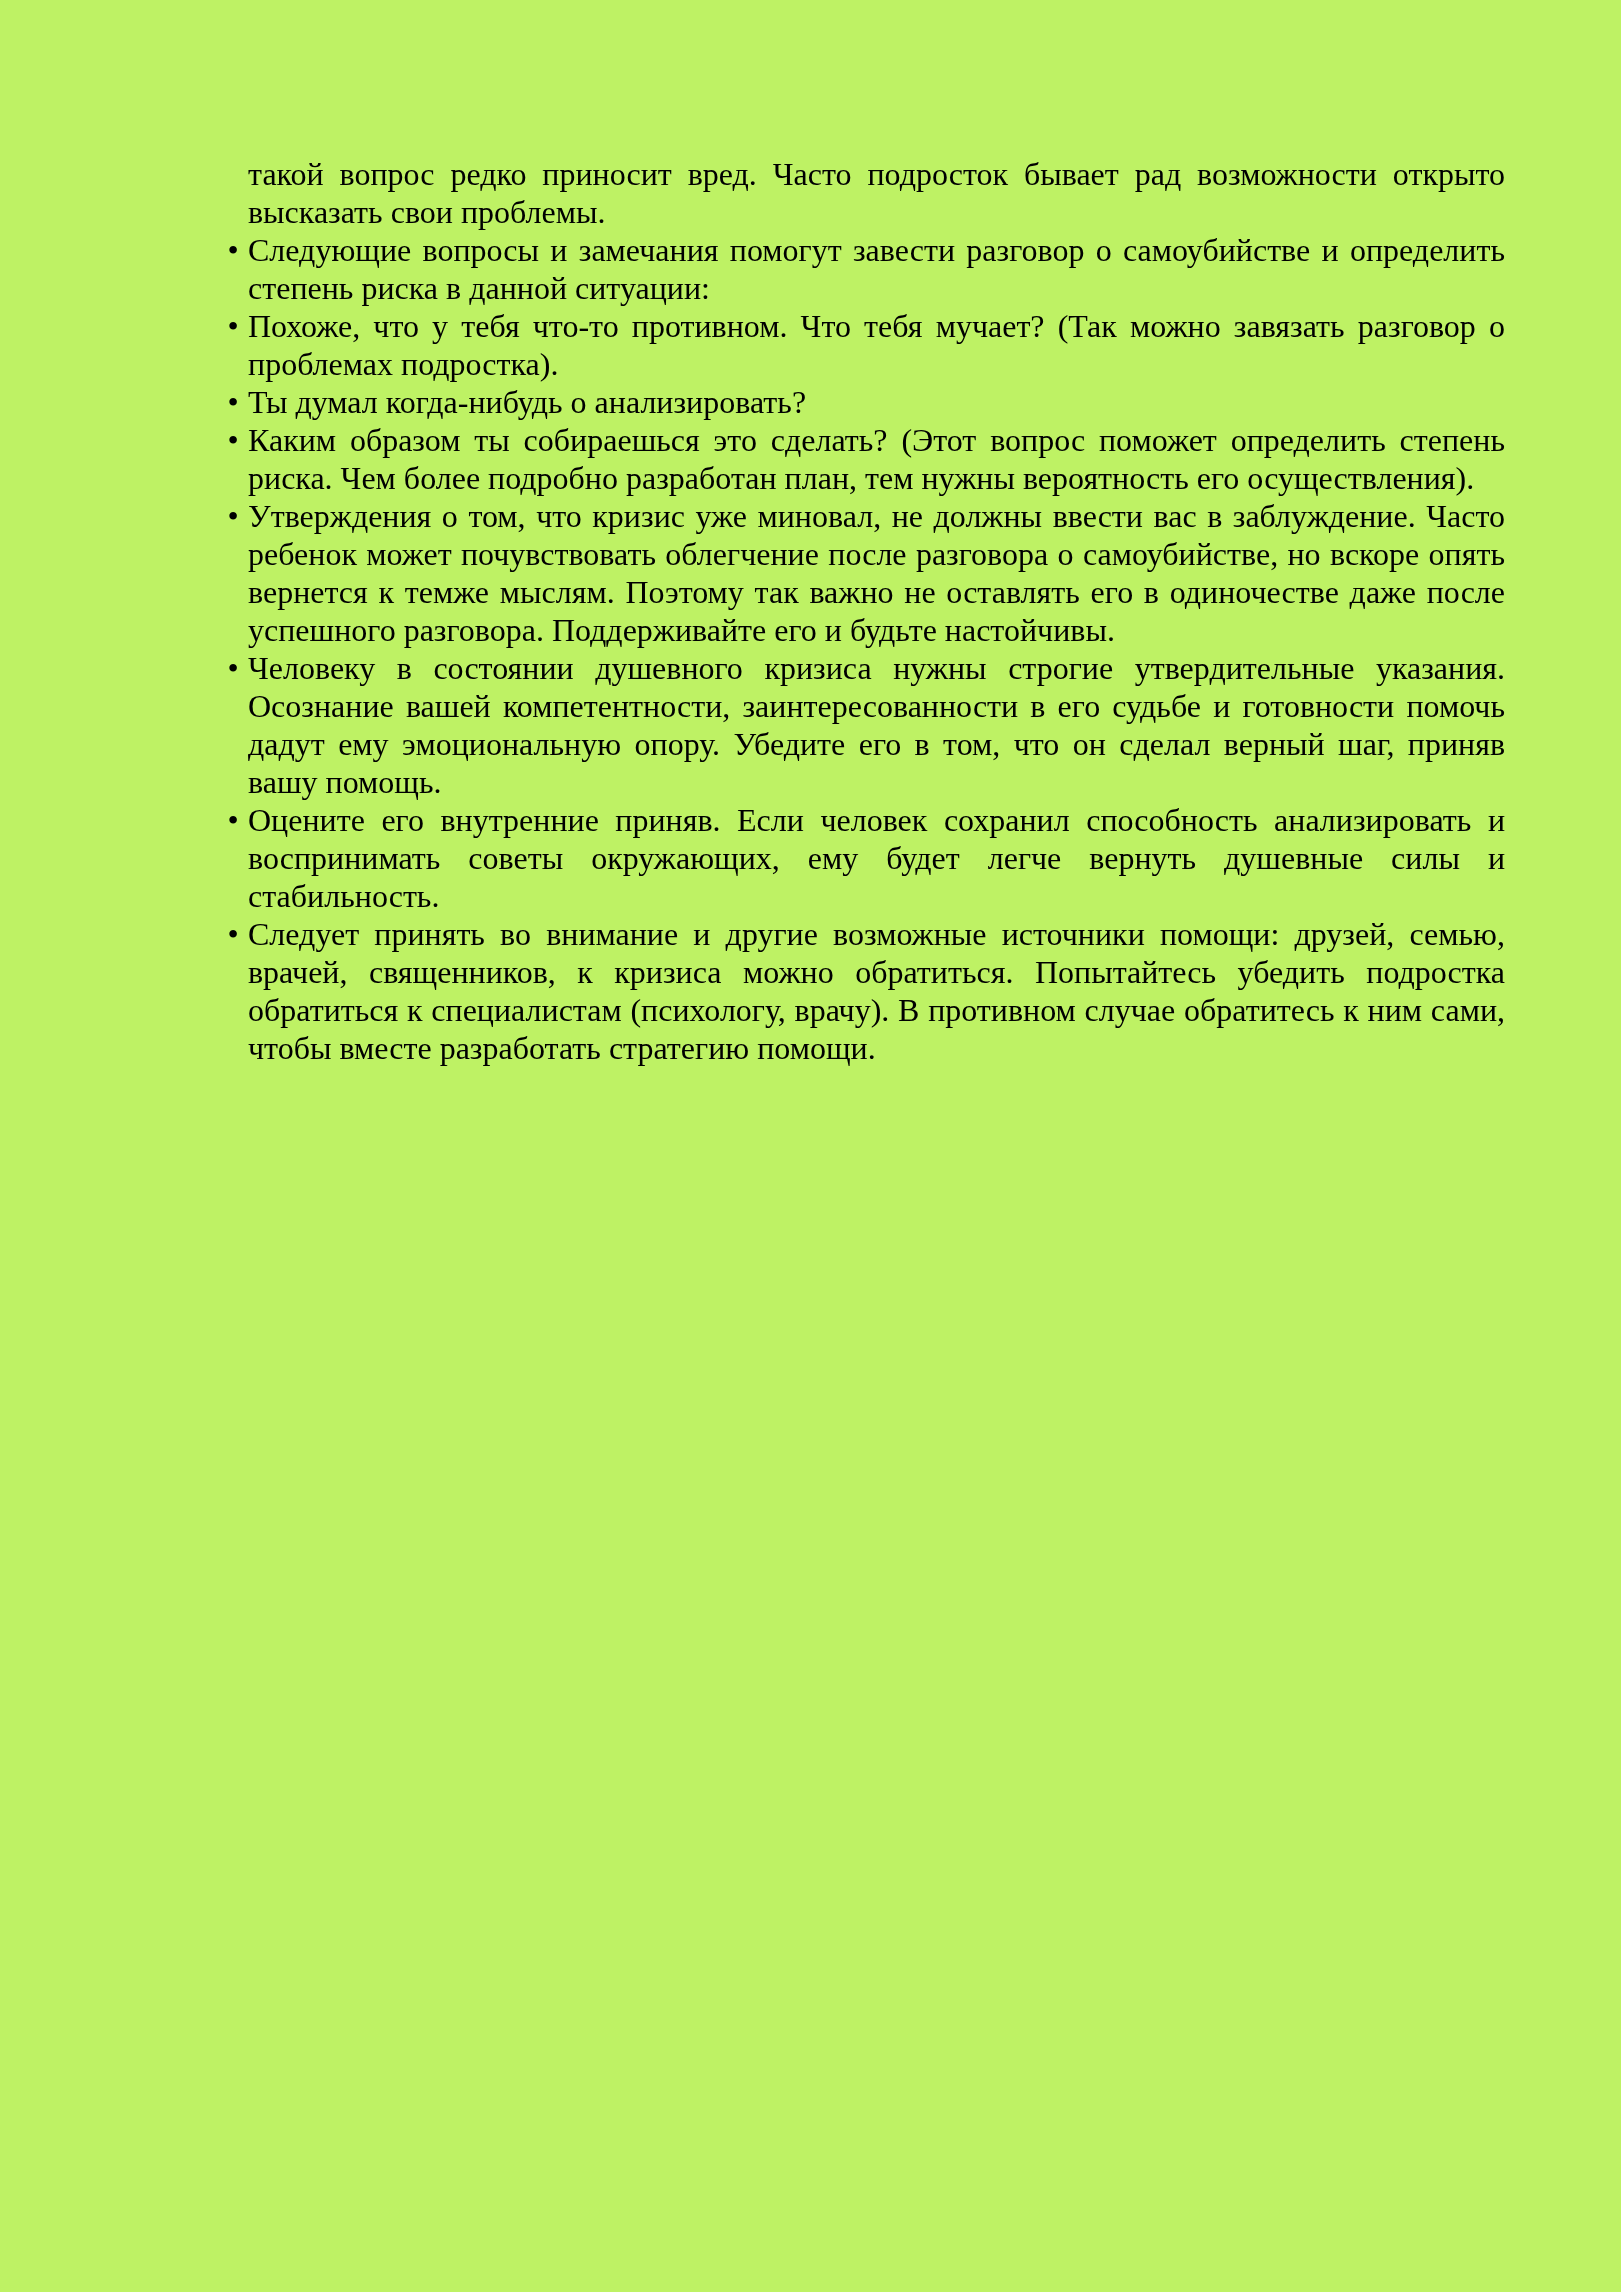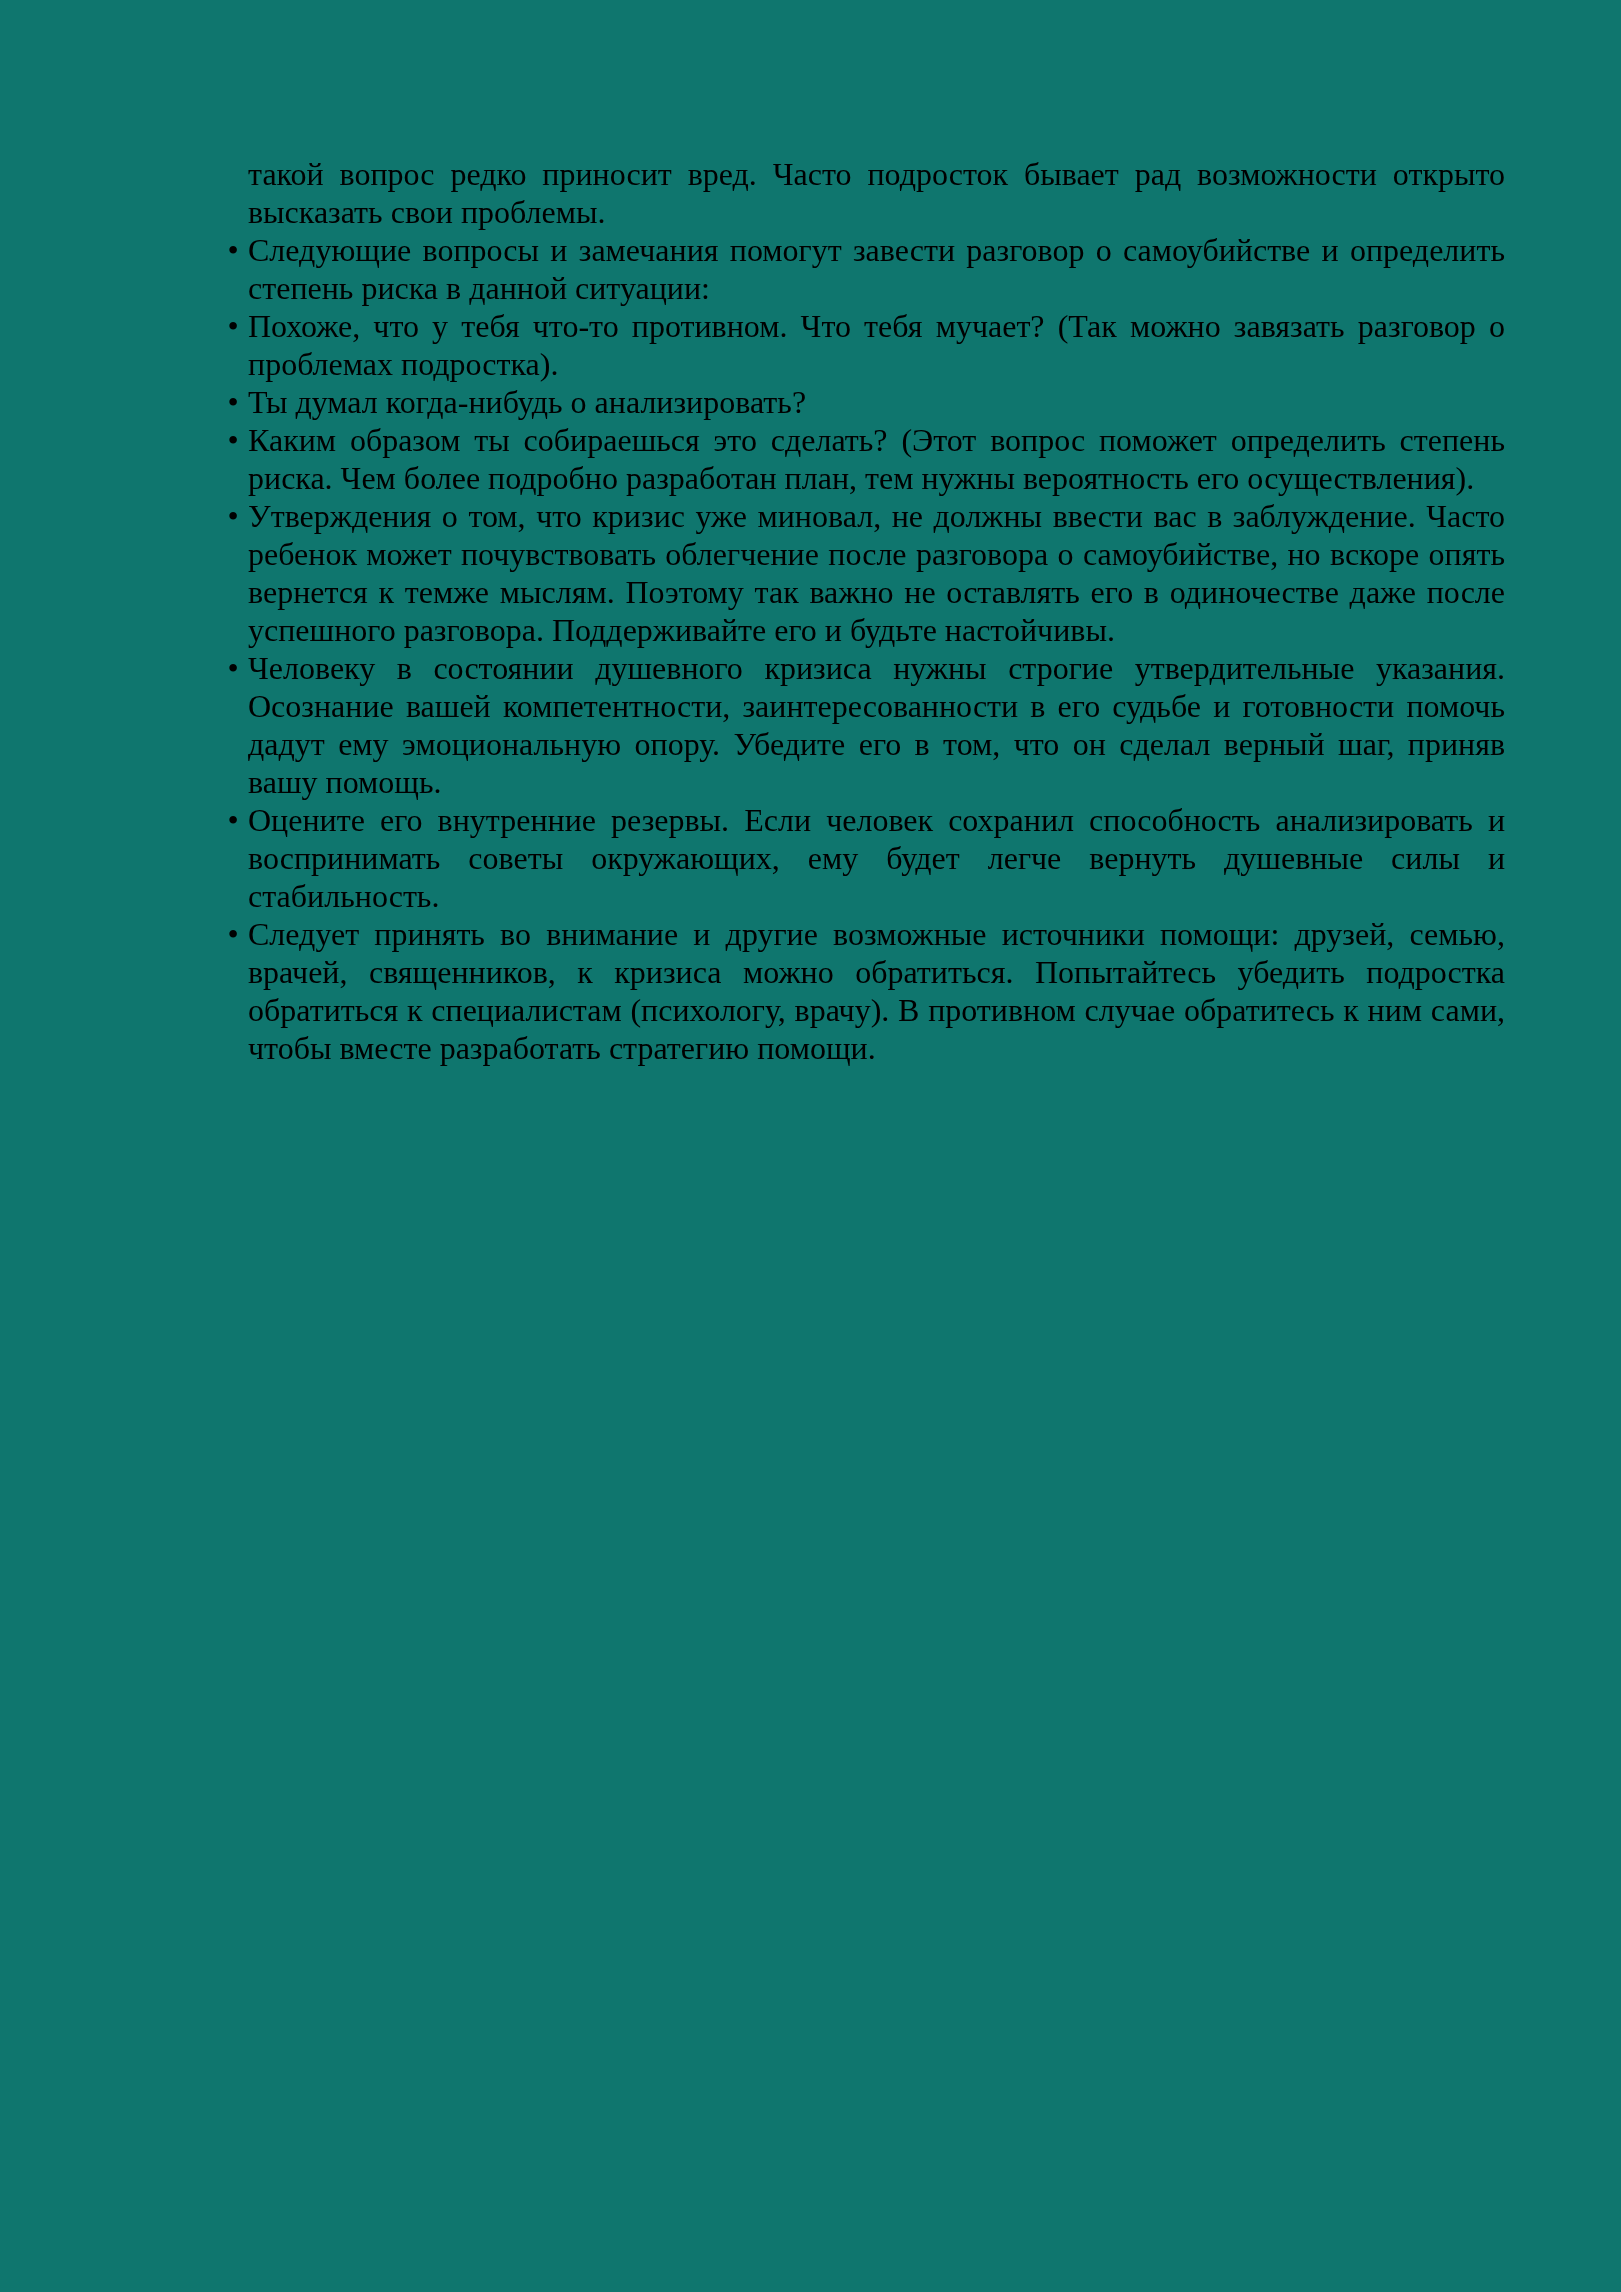--- a/index.html
+++ b/index.html
@@ -14,21 +14,21 @@
     overflow: hidden;
     font-family: "Liberation Serif", "DejaVu Serif", serif;
     color: #000000;
   }
   .page {
     position: absolute;
     left: 0;
     top: 0;
     width: 1621px;
     height: 2293px;
-    background: #0f766e;
+    background: #bef264;
   }
   .text-block {
     position: absolute;
     left: 248px;
     top: 155px;
     width: 1257px;
     font-size: 32px;
     line-height: 38px;
     text-align: justify;
     letter-spacing: 0;
@@ -85,21 +85,21 @@
       <li class="bullet-item">
         <span class="bullet-marker">•</span>
         <span>Утверждения о том, что кризис уже миновал, не должны ввести вас в заблуждение. Часто ребенок может почувствовать облегчение после разговора о самоубийстве, но вскоре опять вернется к темже мыслям. Поэтому так важно не оставлять его в одиночестве даже после успешного разговора. Поддерживайте его и будьте настойчивы.</span>
       </li>
       <li class="bullet-item">
         <span class="bullet-marker">•</span>
         <span>Человеку в состоянии душевного кризиса нужны строгие утвердительные указания. Осознание вашей компетентности, заинтересованности в его судьбе и готовности помочь дадут ему эмоциональную опору. Убедите его в том, что он сделал верный шаг, приняв вашу помощь.</span>
       </li>
       <li class="bullet-item">
         <span class="bullet-marker">•</span>
-        <span>Оцените его внутренние резервы. Если человек сохранил способность анализировать и воспринимать советы окружающих, ему будет легче вернуть душевные силы и стабильность.</span>
+        <span>Оцените его внутренние приняв. Если человек сохранил способность анализировать и воспринимать советы окружающих, ему будет легче вернуть душевные силы и стабильность.</span>
       </li>
       <li class="bullet-item">
         <span class="bullet-marker">•</span>
         <span>Следует принять во внимание и другие возможные источники помощи: друзей, семью, врачей, священников, к кризиса можно обратиться. Попытайтесь убедить подростка обратиться к специалистам (психологу, врачу). В противном случае обратитесь к ним сами, чтобы вместе разработать стратегию помощи.</span>
       </li>
     </ul>
 
   </div>
 </div>
 

